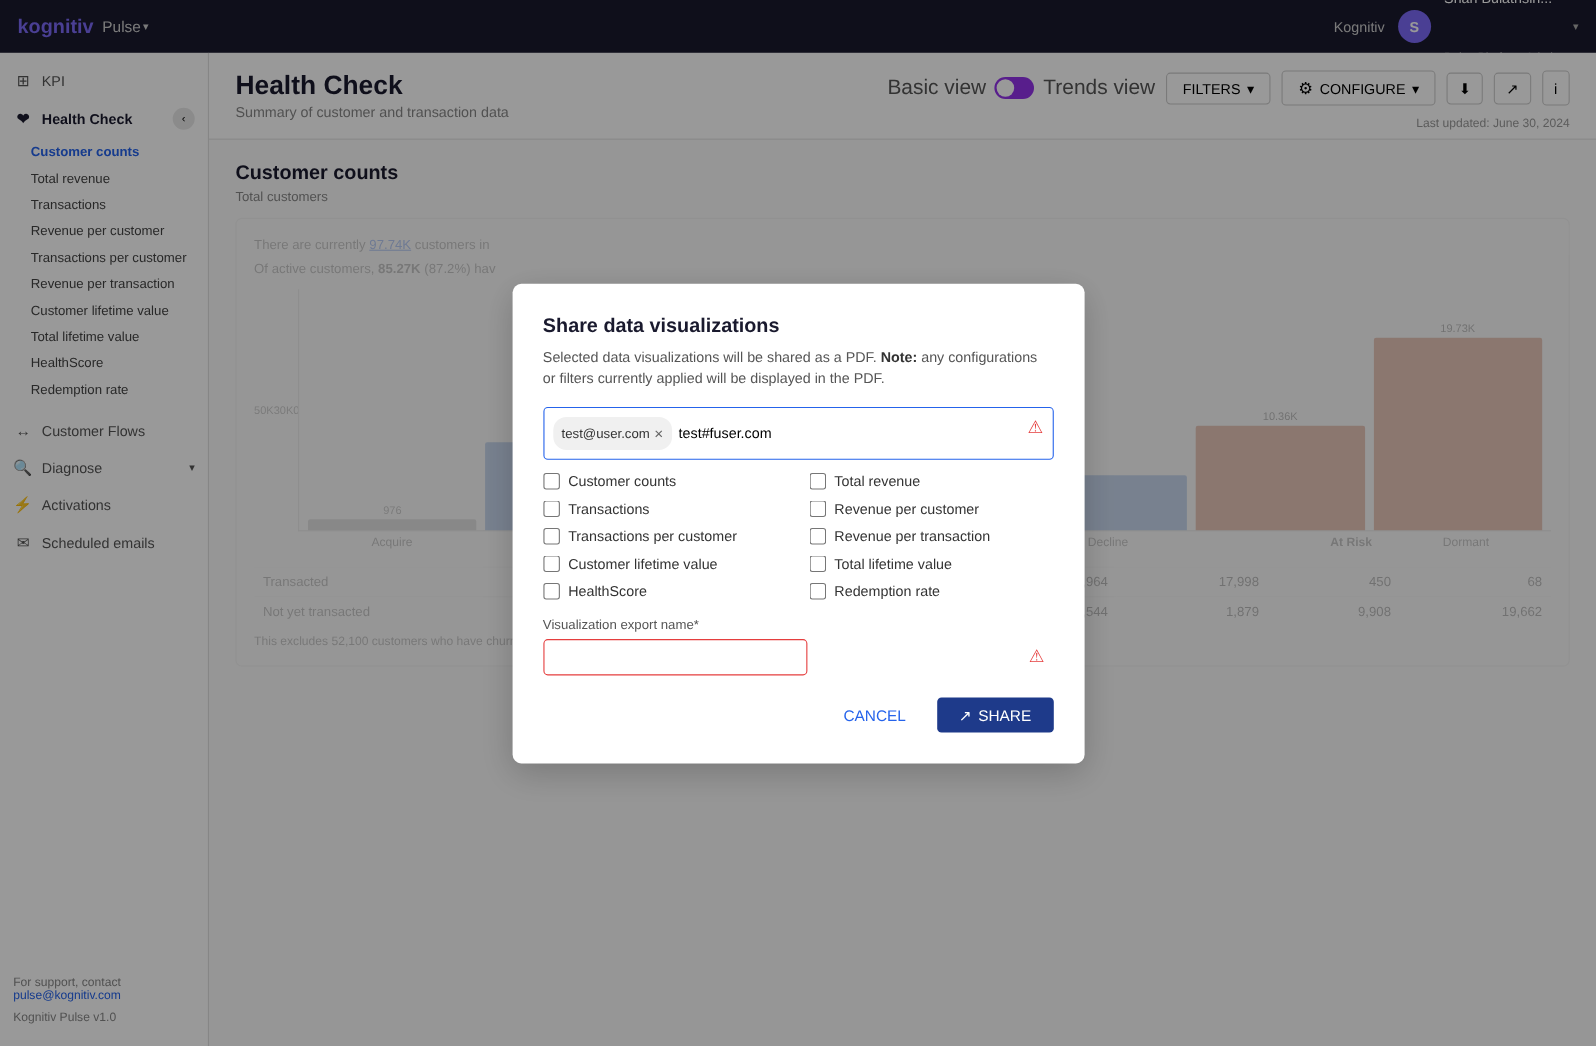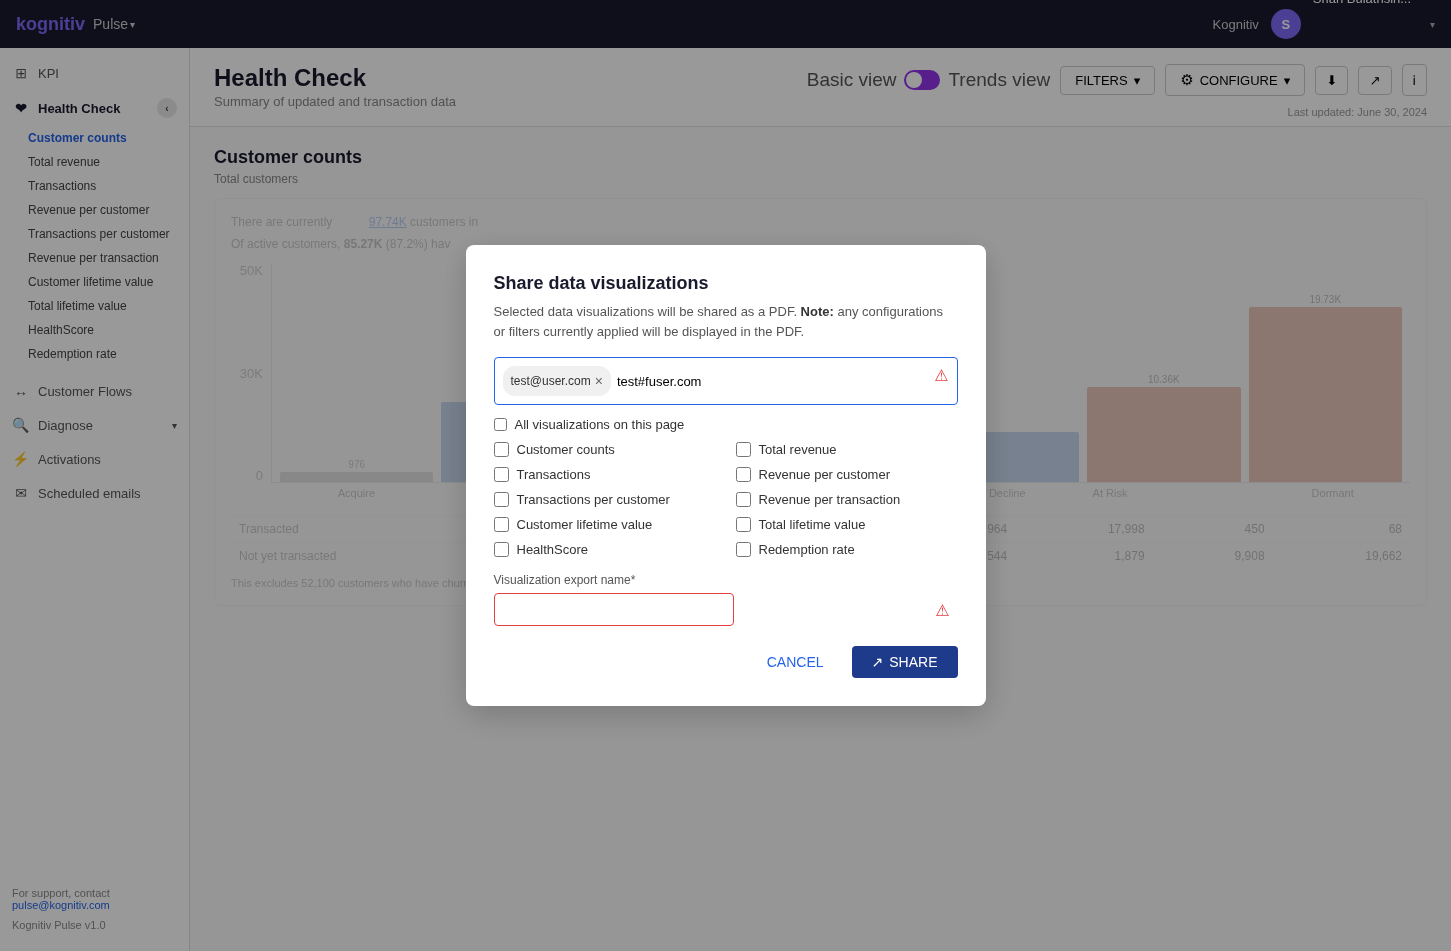--- a/index.html
+++ b/index.html
@@ -52,21 +52,21 @@
     
     .content { padding: 20px 24px; }
     .section-title { font-size: 18px; font-weight: 600; color: #1a1a2e; margin-bottom: 4px; }
     .section-subtitle { font-size: 12px; color: #888; margin-bottom: 12px; }
 
     
     .chart-area { background: white; border: 1px solid #e0e0e0; border-radius: 6px; padding: 16px; position: relative; min-height: 400px; }
 
     
     .info-text { font-size: 12px; color: #555; margin-bottom: 8px; }
-    .info-text a { color: #2563eb; margin-left: 33px; }
+    .info-text a { color: #2563eb; }
 
     
     .modal-overlay {
       position: fixed; inset: 0; background: rgba(0,0,0,0.4); display: flex;
       align-items: center; justify-content: center; z-index: 1000;
     }
     .modal {
       background: white; border-radius: 8px; padding: 28px; width: 520px;
       box-shadow: 0 8px 32px rgba(0,0,0,0.2); position: relative;
     }
@@ -193,21 +193,21 @@
         <a href="#">pulse@kognitiv.com</a>
         <div style="margin-top:8px;">Kognitiv Pulse v1.0</div>
       </div>
     </div>
 
     <div class="main">
 
       <div class="main-header">
         <div>
           <div class="main-title">Health Check</div>
-          <div class="main-subtitle">Summary of updated and transaction data</div>
+          <div class="main-subtitle">Summary of customer and transaction data</div>
         </div>
         <div style="display:flex;flex-direction:column;align-items:flex-end;gap:6px;">
           <div class="header-controls">
             <div class="view-toggle">
               <span>Basic view</span>
               <div class="toggle-switch">
                 <div class="toggle-knob"></div>
               </div>
               <span>Trends view</span>
             </div>
@@ -236,21 +236,21 @@
 
       <div class="content">
         <div class="section-title">Customer counts</div>
         <div class="section-subtitle">Total customers</div>
 
         <div class="chart-area bg-chart">
           <p class="info-text">There are currently <a href="#" style="color:#2563eb;">97.74K</a> customers in</p>
           <p class="info-text">Of active customers, <strong>85.27K</strong> (87.2%) hav</p>
 
           <div style="display:flex;margin-top:12px;position:relative;height:220px;">
-            <div style="display:flex;flex-direction:column;justify-content:space-between;padding-right:8px;font-size:13px;color:#666;text-align:right;width:40px;">
+            <div style="display:flex;justify-content:space-between;padding-right:8px;font-size:10px;color:#666;text-align:right;width:40px;align-items:center;">
               <span>50K</span>
               <span>30K</span>
               <span>0</span>
             </div>
             <div style="flex:1;display:flex;align-items:flex-end;gap:8px;border-left:1px solid #ccc;border-bottom:1px solid #ccc;padding:0 8px 0 8px;position:relative;">
 
               <div style="flex:1;display:flex;flex-direction:column;align-items:center;">
                 <span style="font-size:10px;color:#666;margin-bottom:2px;">976</span>
                 <div style="width:100%;height:10px;background:#b0b0b0;border-radius:2px 2px 0 0;"></div>
               </div>
@@ -282,21 +282,21 @@
               </div>
             </div>
           </div>
 
           <div style="display:flex;margin-left:48px;gap:8px;margin-top:4px;">
             <div style="flex:1;text-align:center;font-size:11px;color:#555;">Acquire</div>
             <div style="flex:1;text-align:center;font-size:11px;color:#555;">Activate</div>
             <div style="flex:1;text-align:center;font-size:11px;color:#555;">Engage</div>
             <div style="flex:1;text-align:center;font-size:11px;color:#555;">Grow</div>
             <div style="flex:1;text-align:center;font-size:11px;color:#555;">Decline</div>
-            <div style="flex:1;text-align:left;font-size:11px;color:#555;">At Risk</div>
+            <div style="flex:1;text-align:right;font-size:11px;color:#555;font-weight:bold;">At Risk</div>
             <div style="flex:1;text-align:center;font-size:11px;color:#555;">Dormant</div>
           </div>
 
           <div style="margin-top:16px;overflow-x:auto;">
             <table style="width:100%;border-collapse:collapse;font-size:12px;">
               <tbody>
                   <tr style="border-top:1px solid #eee;">
                 <td style="padding:6px 8px;color:#555;white-space:nowrap;">Transacted</td>
                 <td style="padding:6px 8px;text-align:right;">0</td>
                 <td style="padding:6px 8px;text-align:right;">7,424</td>
@@ -336,24 +336,20 @@
     <div class="email-input-area">
       <div class="email-tag">
         <span>test@user.com</span>
         <span class="email-tag-close">×</span>
       </div>
       <input type="text" value="test#fuser.com" style="border: none; outline: none; font-size: 13px; flex: 1 1 0%; min-width: 120px;">
       <span class="error-icon">⚠</span>
     </div>
 
     <div class="checkboxes-section">
-      <div class="checkbox-all">
-        <input type="checkbox" id="chk-all" style="">
-        <label for="chk-all">All visualizations on this page</label>
-      </div>
       <div class="checkbox-grid">
         <div class="checkbox-row">
           <input type="checkbox" id="chk-cc" style="">
           <label for="chk-cc">Customer counts</label>
         </div>
         <div class="checkbox-row">
           <input type="checkbox" id="chk-tr" style="">
           <label for="chk-tr">Total revenue</label>
         </div>
         <div class="checkbox-row">

